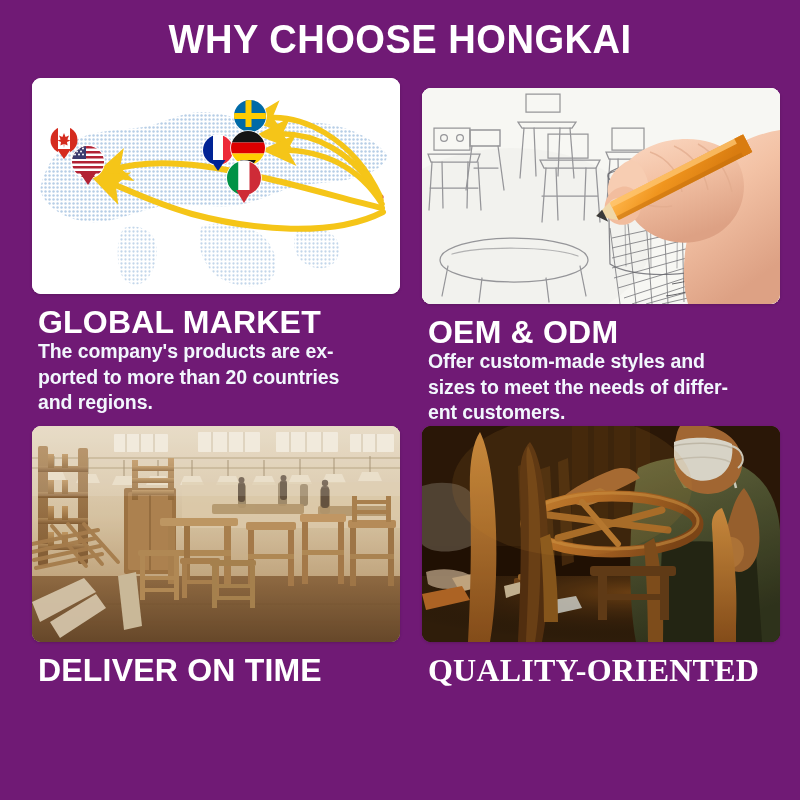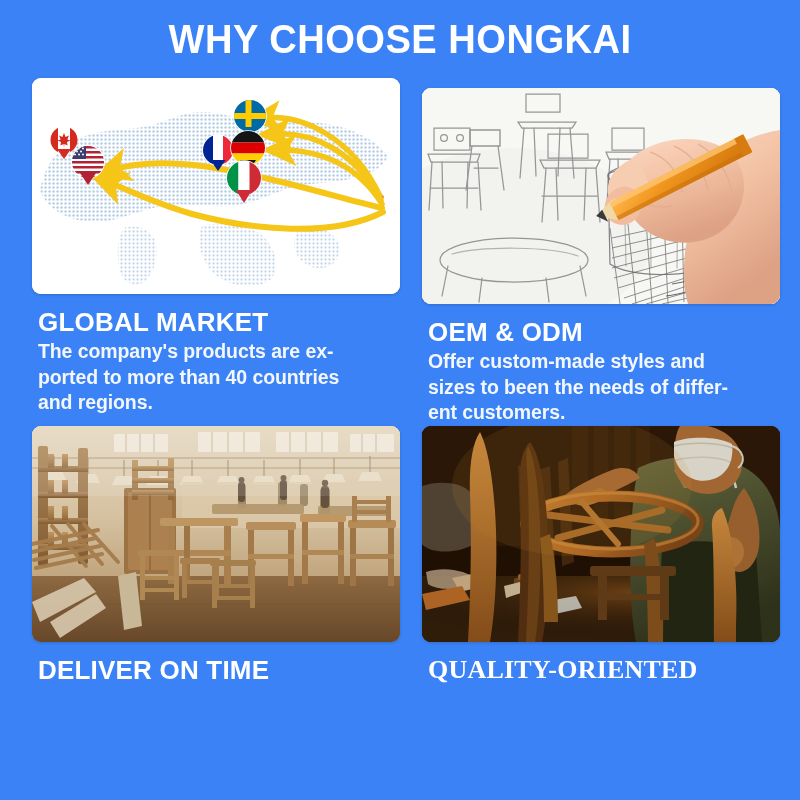--- a/index.html
+++ b/index.html
@@ -2,21 +2,21 @@
 <html><head>
 <meta charset="utf-8">
 <style>
   html,body{margin:0;padding:0;}
   body{
     width:800px;height:800px;overflow:hidden;
     background:#1f5fab;
     font-family:"Liberation Sans","DejaVu Sans",sans-serif;
     -webkit-font-smoothing:antialiased;
   }
-  .page{position:relative;width:800px;height:800px;background:#3b82f6;}
+  .page{position:relative;width:800px;height:800px;background:#701a75;}
 
   
   .title{
     position:absolute;left:0;top:16px;width:800px;
     text-align:center;color:#ffffff;
     font-size:41px;font-weight:bold;letter-spacing:.5px;
     font-stretch:condensed;
     transform:scaleX(.93);transform-origin:center top;
     line-height:46px;white-space:nowrap;
   }
@@ -31,21 +31,21 @@
 
   .photo{
     position:relative;width:368px;height:216px;
     border-radius:9px;overflow:hidden;background:#fff;
     box-shadow:0 1px 3px rgba(0,0,0,.18);
   }
   .cell.c2 .photo,.cell.c4 .photo{width:358px;}
   .cell.c2,.cell.c4{width:358px;}
 
   .heading{
-    color:#ffffff;font-size:26px;font-weight:bold;
+    color:#ffffff;font-size:32px;font-weight:bold;
     letter-spacing:.2px;margin:13px 0 2px 6px;line-height:30px;
     white-space:nowrap;
   }
   .body{
     color:#f2f7fd;font-size:19.5px;font-weight:bold;
     line-height:25.5px;margin-left:6px;white-space:pre-line;
     letter-spacing:-.1px;
   }
 
   
@@ -220,21 +220,21 @@
                 <rect x="-5.5" y="-17" width="11" height="34" fill="#ffffff"></rect>
                 <rect x="5.5" y="-17" width="11.5" height="34" fill="#ce2b37"></rect>
               </g>
               <path d="M-8,12 L8,12 L0,25 Z" fill="#ce2b37"></path>
             </g>
           </svg>
         </div>
       </div>
       <div class="heading">GLOBAL MARKET</div>
       <div class="body">The company's products are ex-
-ported to more than 40 countries
+ported to more than 20 countries
 and regions.</div>
     </div>
 
     <div class="cell c2">
       <div class="photo">
         <div class="sketch">
           <svg viewBox="0 0 358 216" width="358" height="216">
             <defs>
               <linearGradient id="skin" x1="0" y1="0" x2="0.4" y2="1">
                 <stop offset="0%" stop-color="#fbd9c3"></stop>
@@ -333,21 +333,21 @@
               <rect x="186" y="84" width="150" height="20" rx="2.5" fill="url(#pen)"></rect>
               <rect x="186" y="84" width="150" height="5.5" fill="#ffc876" opacity=".75"></rect>
               <rect x="186" y="99.5" width="150" height="4.5" fill="#c56f0c" opacity=".55"></rect>
               <rect x="326" y="84" width="10" height="20" fill="#d97c10"></rect>
             </g>
           </svg>
         </div>
       </div>
       <div class="heading">OEM &amp; ODM</div>
       <div class="body">Offer custom-made styles and
-sizes to been the needs of differ-
+sizes to meet the needs of differ-
 ent customers.</div>
     </div>
 
     <div class="cell c3">
       <div class="photo">
         <div class="factory">
           <svg viewBox="0 0 368 216" width="368" height="216">
             <defs>
               <linearGradient id="wall" x1="0" y1="0" x2="0" y2="1">
                 <stop offset="0%" stop-color="#efe6d4"></stop>

